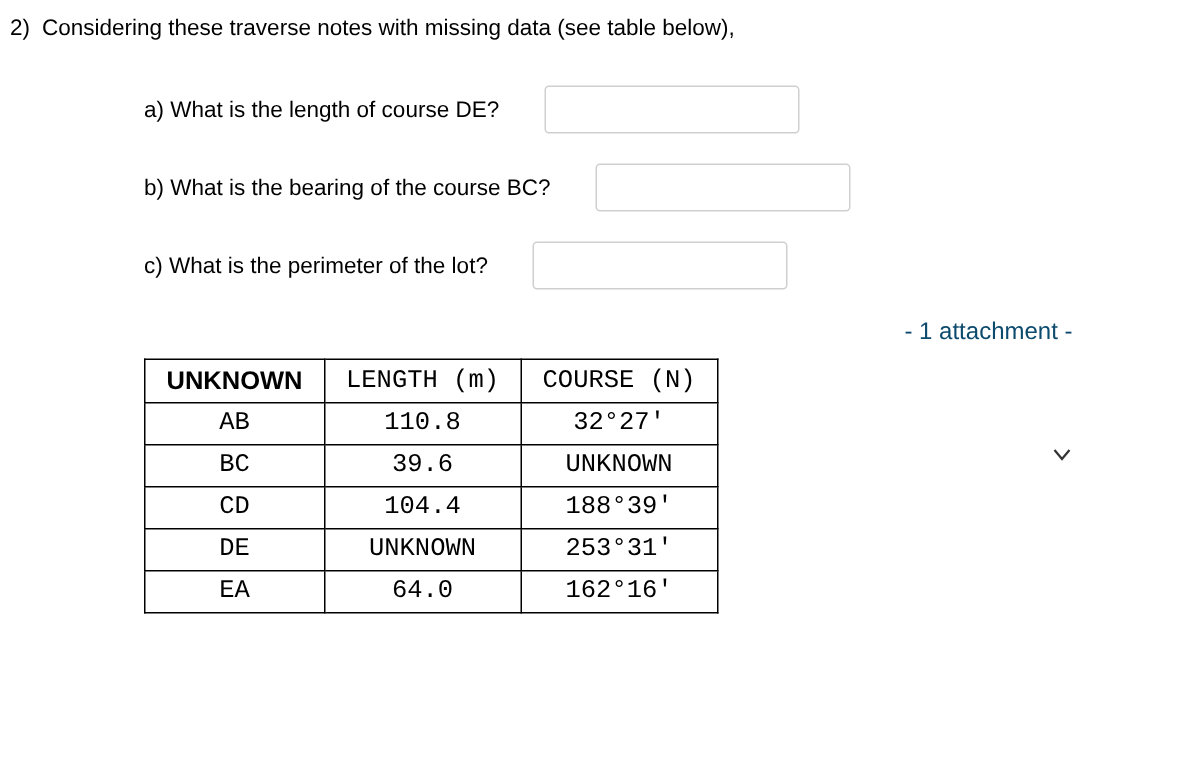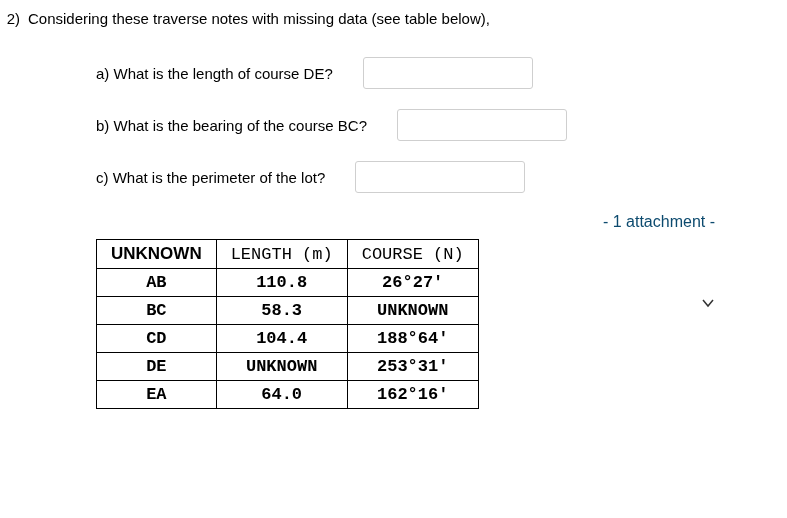--- a/index.html
+++ b/index.html
@@ -75,21 +75,21 @@
   }
   table.traverse {
     border-collapse: collapse;
     font-family: "Courier New", Courier, monospace;
     font-size: 17px;
   }
   table.traverse th, table.traverse td {
     border: 1.5px solid #000;
     text-align: center;
     padding: 4px 14px;
-    font-weight: bold;
+    font-weight: normal;
   }
   table.traverse th {
     font-weight: normal;
   }
   table.traverse th.course-h { font-family: Arial, Helvetica, sans-serif; font-weight: bold; }
 </style>
 </head>
 <body>
 
 <div class="page">
@@ -132,31 +132,31 @@
         <tr>
           <th class="course-h">UNKNOWN</th>
           <th>LENGTH (m)</th>
           <th>COURSE (N)</th>
         </tr>
       </thead>
       <tbody>
         <tr>
           <td>AB</td>
           <td>110.8</td>
-          <td>26°27'</td>
+          <td>32°27'</td>
         </tr>
         <tr>
           <td>BC</td>
-          <td>58.3</td>
+          <td>39.6</td>
           <td>UNKNOWN</td>
         </tr>
         <tr>
           <td>CD</td>
           <td>104.4</td>
-          <td>188°64'</td>
+          <td>188°39'</td>
         </tr>
         <tr>
           <td>DE</td>
           <td>UNKNOWN</td>
           <td>253°31'</td>
         </tr>
         <tr>
           <td>EA</td>
           <td>64.0</td>
           <td>162°16'</td>

